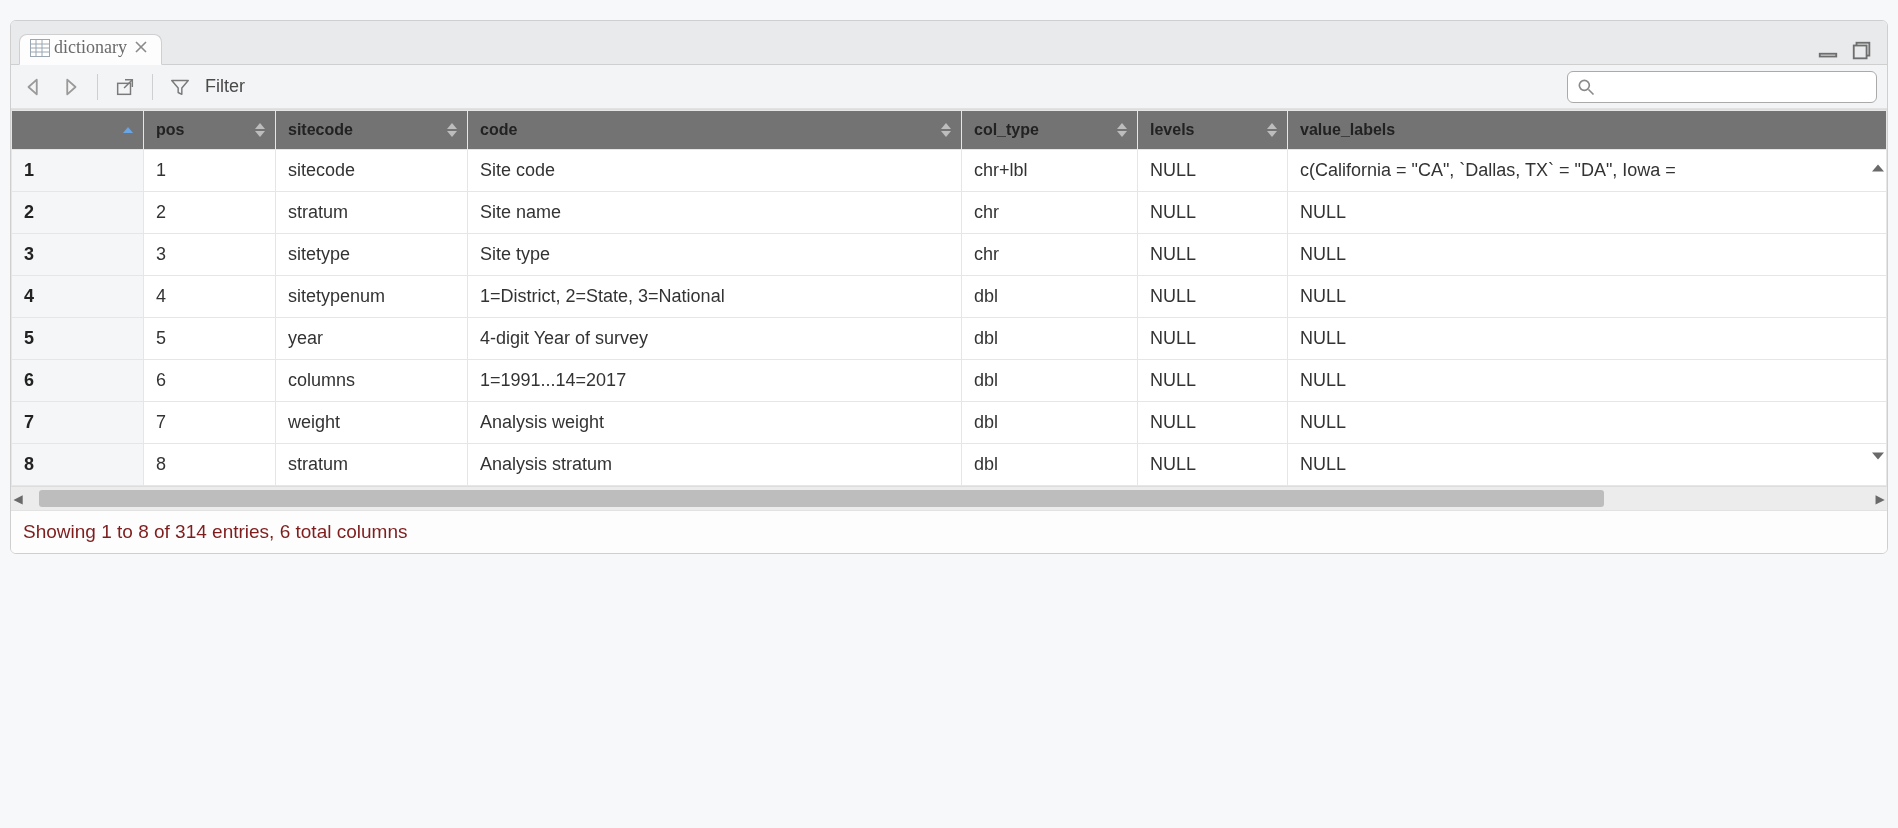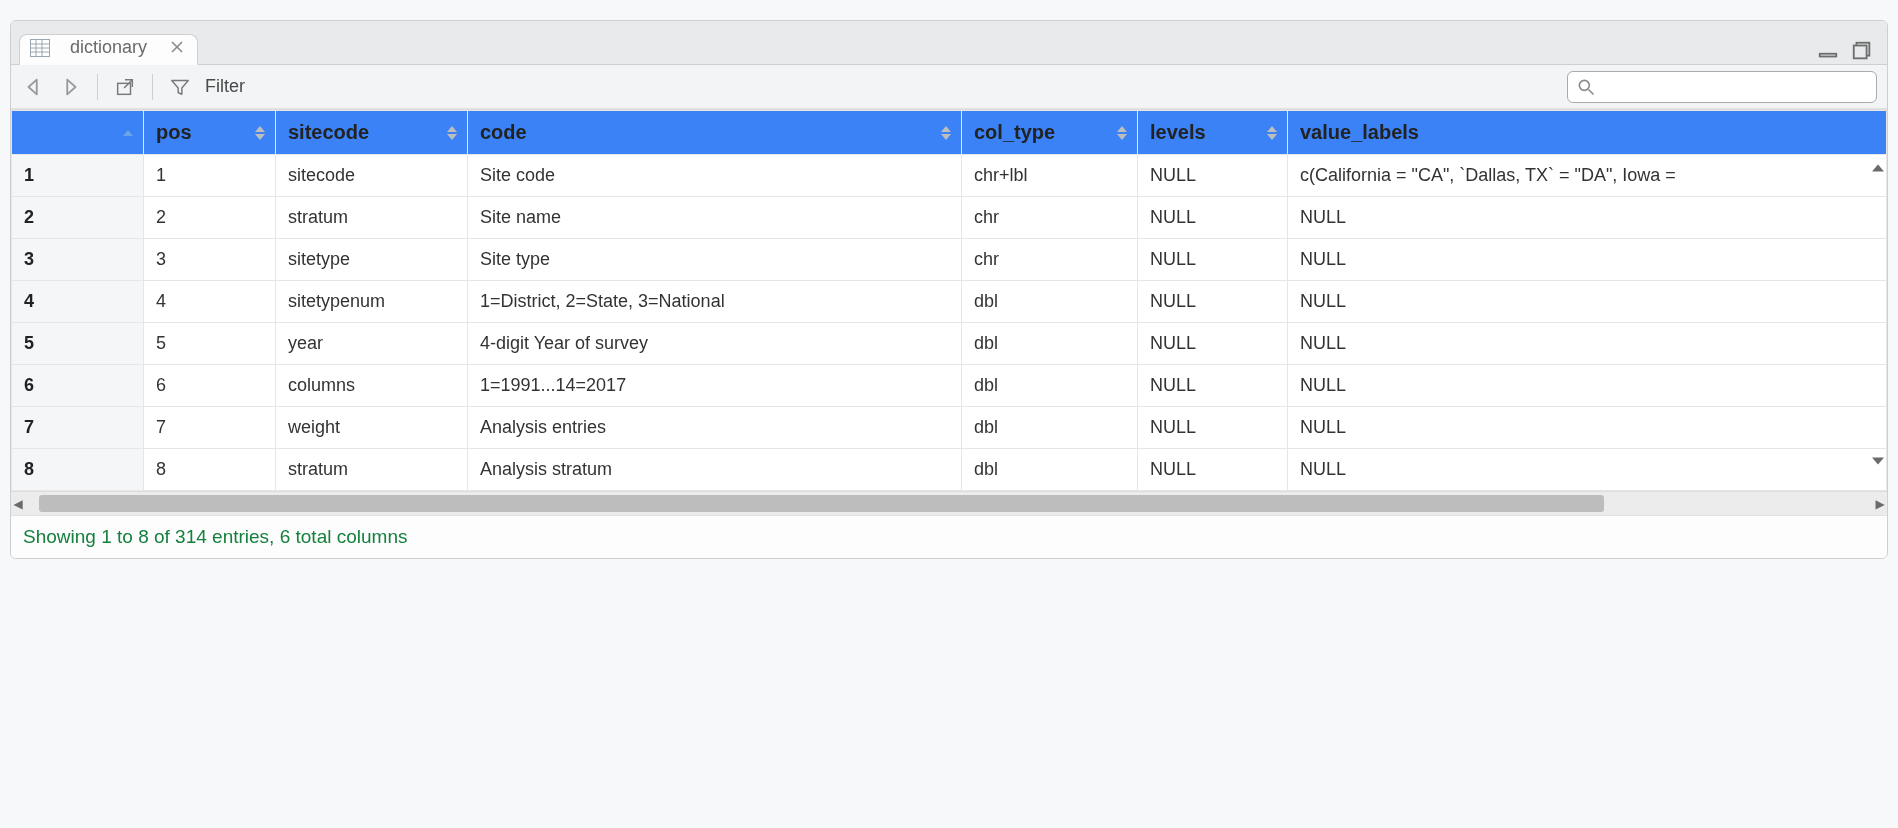--- a/index.html
+++ b/index.html
@@ -24,29 +24,30 @@
     align-items: flex-end;
     background: #e9eaeb;
     border-bottom: 1px solid #cfcfcf;
     height: 44px;
     padding-left: 8px;
     position: relative;
   }
   .tab {
     display: flex;
     align-items: center;
-    gap: 20px;
+    gap: 4px;
     background: #fdfdfe;
     border: 1px solid #cfcfcf;
     border-bottom-color: #fdfdfe;
     border-radius: 8px 8px 0 0;
     padding: 2px 14px 6px 10px;
     margin-bottom: -1px;
     color: #6a6a6a;
     font-size: 18px;
+    font-family: Liberation Serif, serif;
   }
   .tab .df-icon {
     width: 20px; height: 18px; display: inline-block;
   }
   .tab .close {
     color: #8a8a8a;
     cursor: pointer;
     font-size: 16px;
     margin-left: 4px;
   }
@@ -106,25 +107,25 @@
   }
   table.data th, table.data td {
     border: 1px solid #e6e6e6;
     padding: 10px 12px;
     text-align: left;
     white-space: nowrap;
     overflow: hidden;
     text-overflow: ellipsis;
   }
   table.data thead th {
-    background: #3b82f6;
+    background: #737373;
     font-weight: 700;
     color: #222;
     position: relative;
-    font-size: 20px;
+    font-size: 16px;
   }
   .sort-arrows {
     position: absolute; right: 10px; top: 50%; transform: translateY(-50%);
     display: flex; flex-direction: column; line-height: 0; gap: 2px;
     color: #bdbdbd;
   }
   .sort-arrows svg { width: 10px; height: 6px; }
   .sort-arrows .active { color: #6aa5e6; }
   th.rowhdr, td.rowhdr {
     text-align: right;
@@ -172,21 +173,21 @@
     width: 86%;
     background: #bdbdbd;
     border-radius: 3px;
   }
   .hscroll .arrow { color: #6a6a6a; width: 14px; text-align: center; font-size: 12px; padding: 0 2px; cursor: pointer; }
 
   
   .status {
     padding: 10px 12px;
     background: #fdfdfe;
-    color: #15803d;
+    color: #7f1d1d;
     font-size: 19px;
     border-top: 1px solid #e2e2e2;
   }
 </style>
 </head>
 <body>
 
 <div class="panel">
 
   <div class="tabstrip">
@@ -392,21 +393,21 @@
           <td>columns</td>
           <td>1=1991...14=2017</td>
           <td>dbl</td>
           <td>NULL</td>
           <td>NULL</td>
         </tr>
         <tr>
           <td class="rowhdr">7</td>
           <td class="num">7</td>
           <td>weight</td>
-          <td>Analysis entries</td>
+          <td>Analysis weight</td>
           <td>dbl</td>
           <td>NULL</td>
           <td>NULL</td>
         </tr>
         <tr>
           <td class="rowhdr">8</td>
           <td class="num">8</td>
           <td>stratum</td>
           <td>Analysis stratum</td>
           <td>dbl</td>

